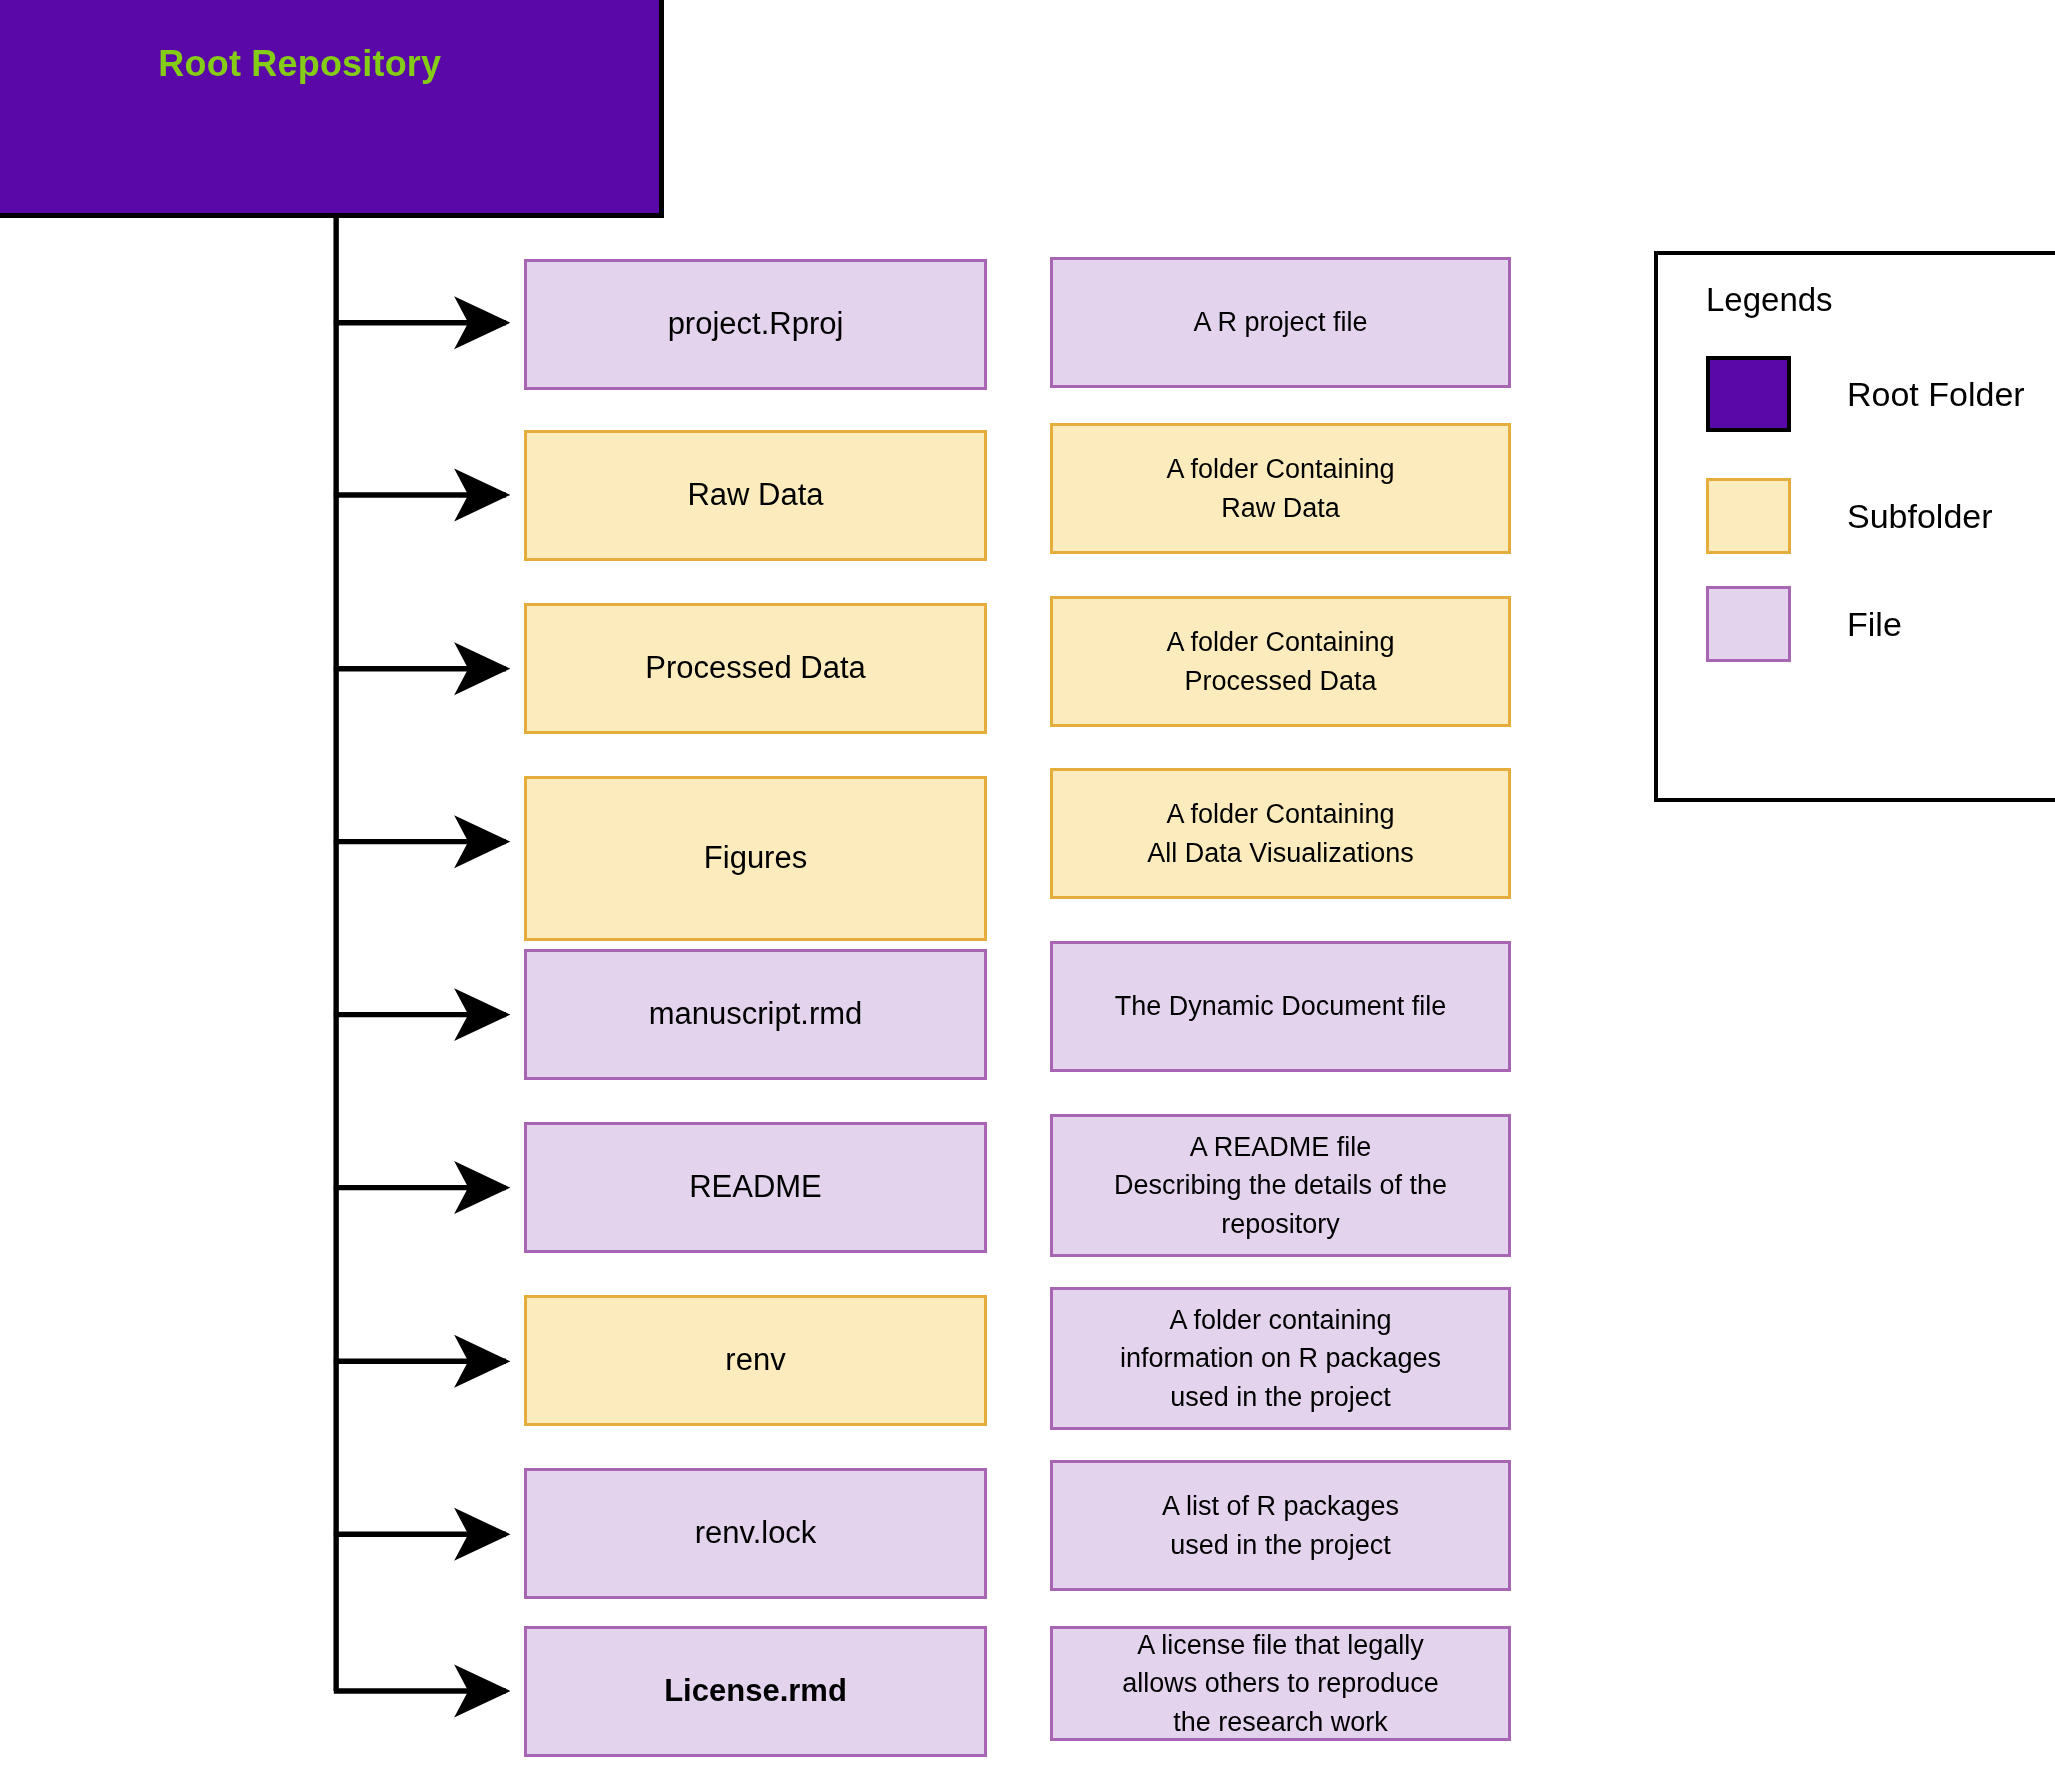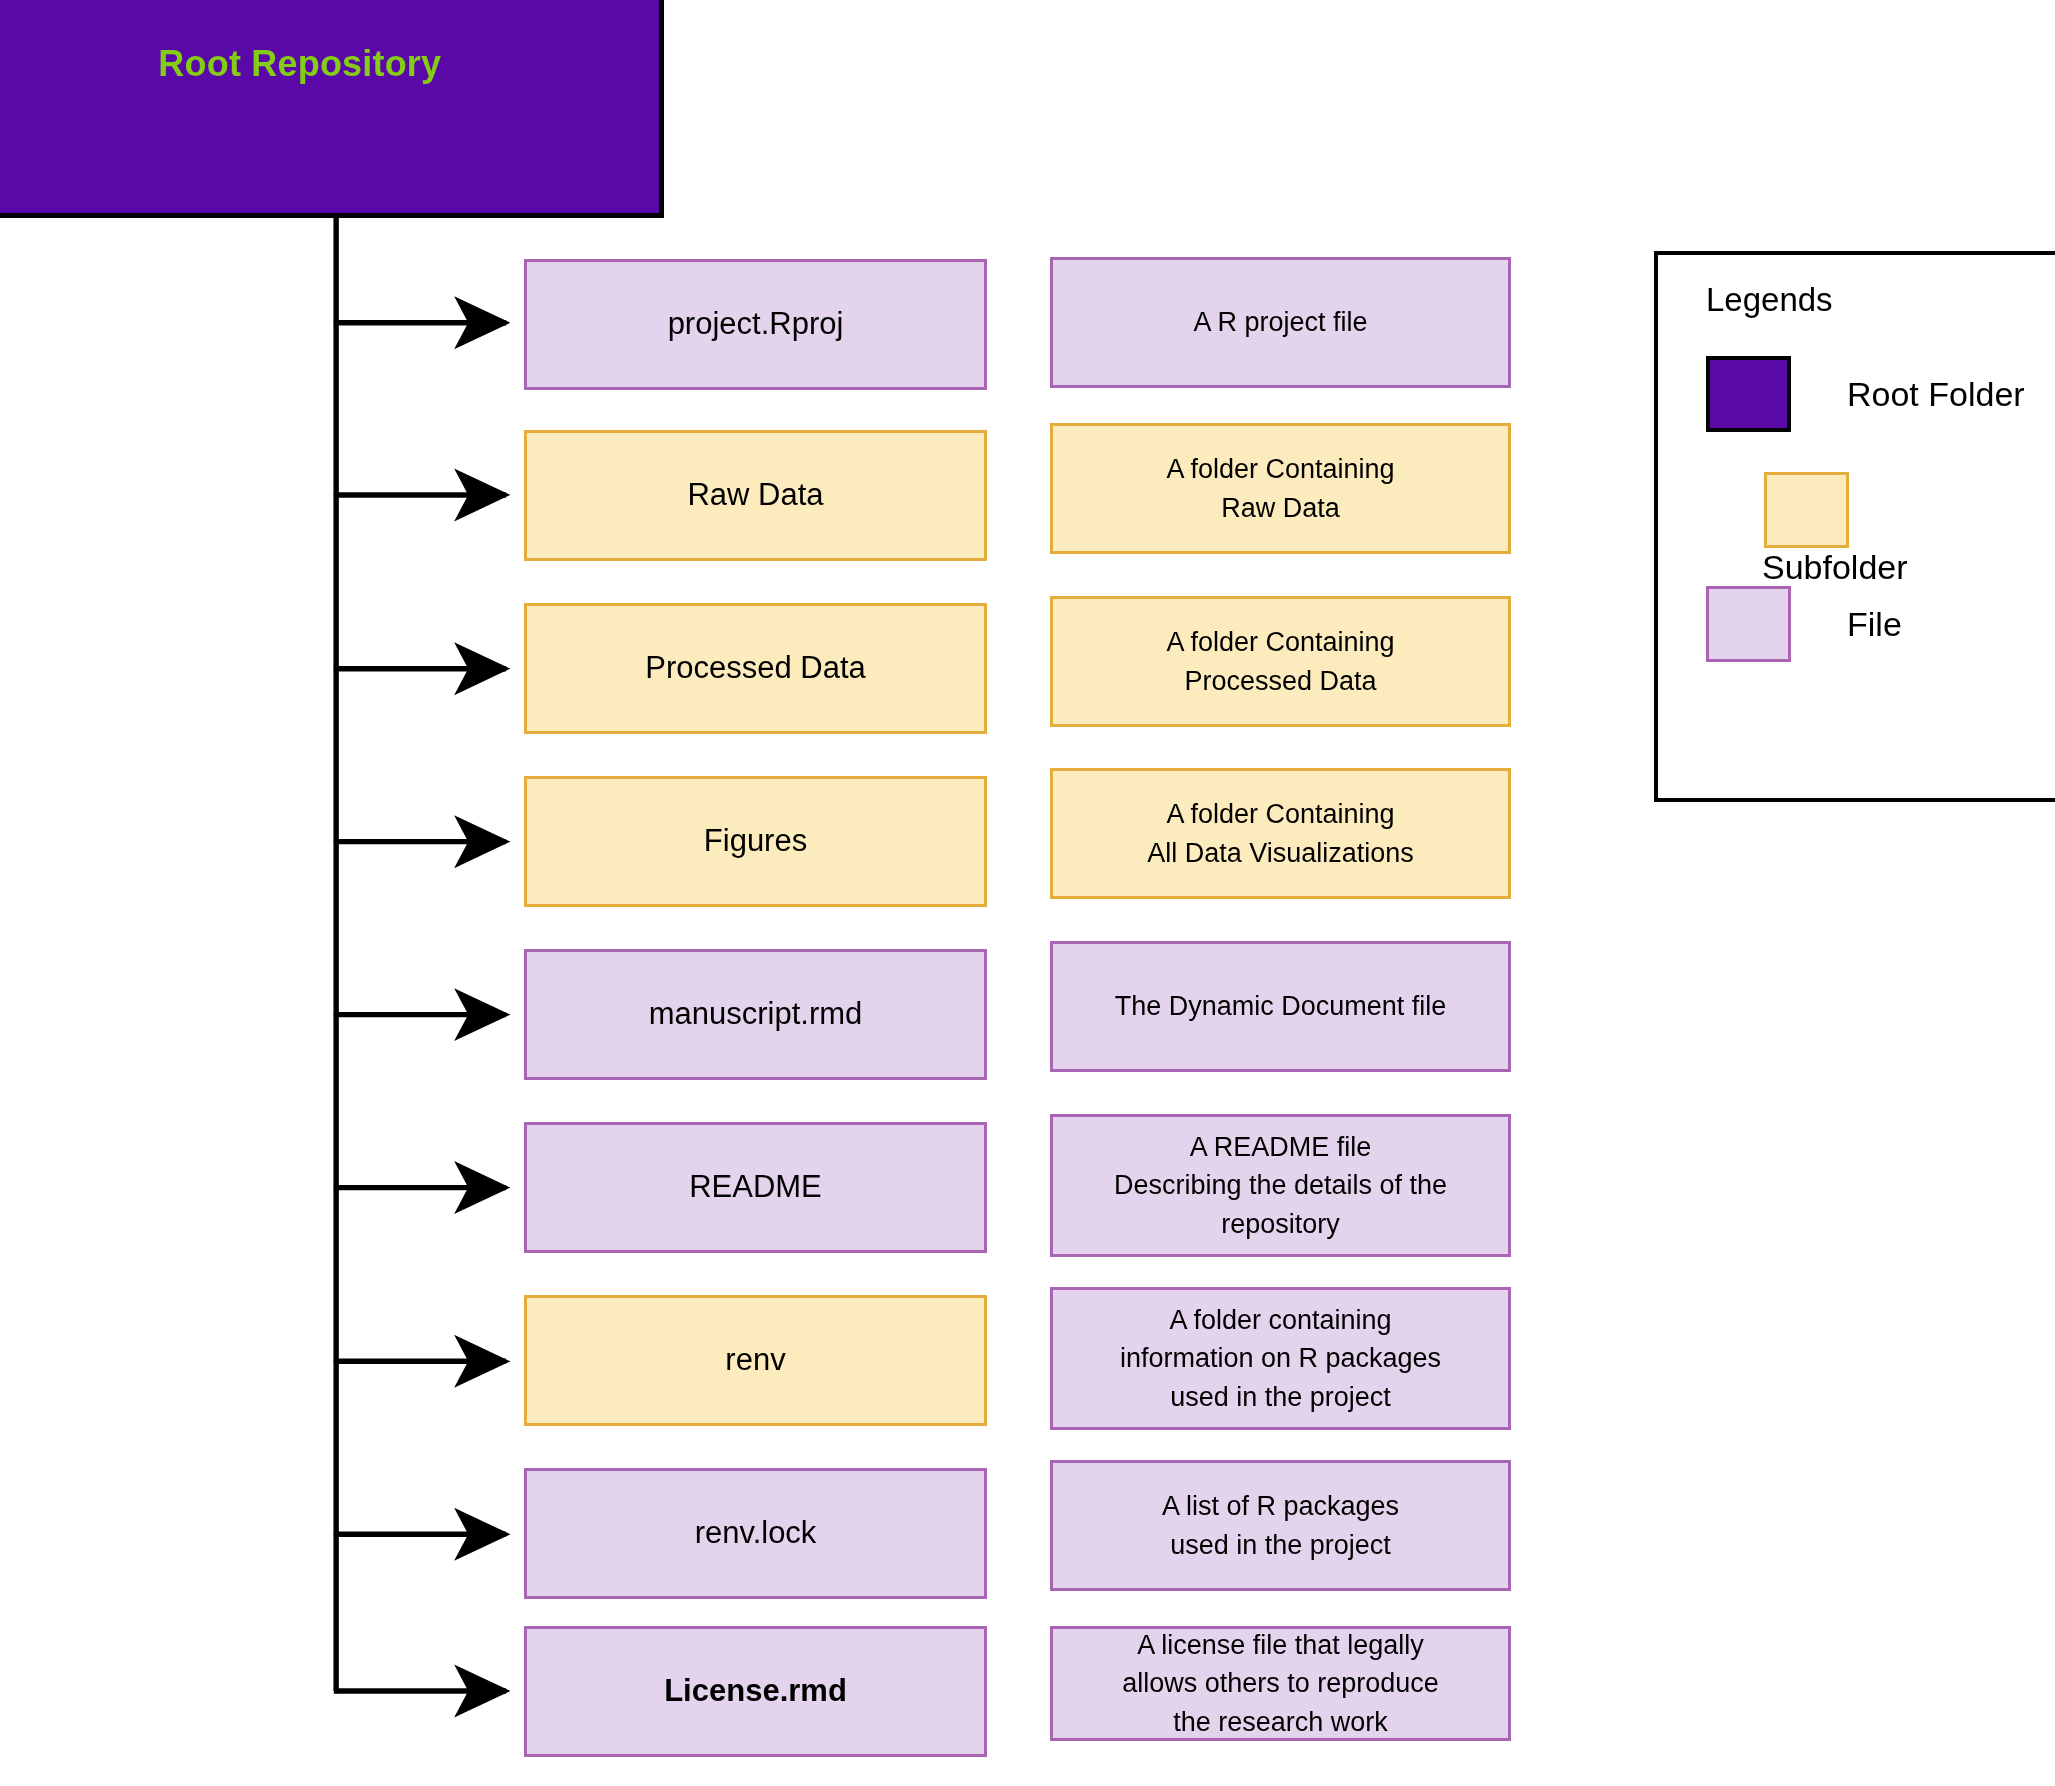--- a/index.html
+++ b/index.html
@@ -44,21 +44,21 @@
   #legend .legend-title{
     position:absolute;left:48px;top:26px;font-size:33px;
   }
   .legend-row{position:absolute;left:48px;display:flex;align-items:center;}
   .legend-swatch{width:85px;height:76px;box-sizing:border-box;}
   .sw-root{background:#5B08A8;border:4.6px solid #000;}
   .sw-folder{background:#FCEBBC;border:3.9px solid #E5AE3C;}
   .sw-file{background:#E4D3EC;border:3.9px solid #A865B4;}
   .legend-label{margin-left:56px;font-size:34px;white-space:nowrap;}
   #legend-row-0{top:101px;}
-  #legend-row-1{top:217px;flex-direction:column;}
+  #legend-row-1{top:223px;}
   #legend-row-2{top:331px;}
 </style>
 </head>
 <body>
 
 <div class="canvas">
 
   <div id="root-node">
     <span class="label">Root Repository</span>
   </div>
@@ -85,21 +85,21 @@
 
   <div class="node-box name-col kind-file" id="nb0" style="top: 259px; height: 131px;">
       <span class="txt">project.Rproj</span>
     </div>
   <div class="node-box name-col kind-folder" id="nb1" style="top: 430px; height: 131px;">
       <span class="txt">Raw Data</span>
     </div>
   <div class="node-box name-col kind-folder" id="nb2" style="top: 603px; height: 131px;">
       <span class="txt">Processed Data</span>
     </div>
-  <div class="node-box name-col kind-folder" id="nb3" style="top: 776px; height: 131px;">
+  <div class="node-box name-col kind-folder" id="nb3" style="top: 776px; height: 165px;">
       <span class="txt">Figures</span>
     </div>
   <div class="node-box name-col kind-file" id="nb4" style="top: 949px; height: 131px;">
       <span class="txt">manuscript.rmd</span>
     </div>
   <div class="node-box name-col kind-file" id="nb5" style="top: 1122px; height: 131px;">
       <span class="txt">README</span>
     </div>
   <div class="node-box name-col kind-folder" id="nb6" style="top: 1295px; height: 131px;">
       <span class="txt">renv</span>

